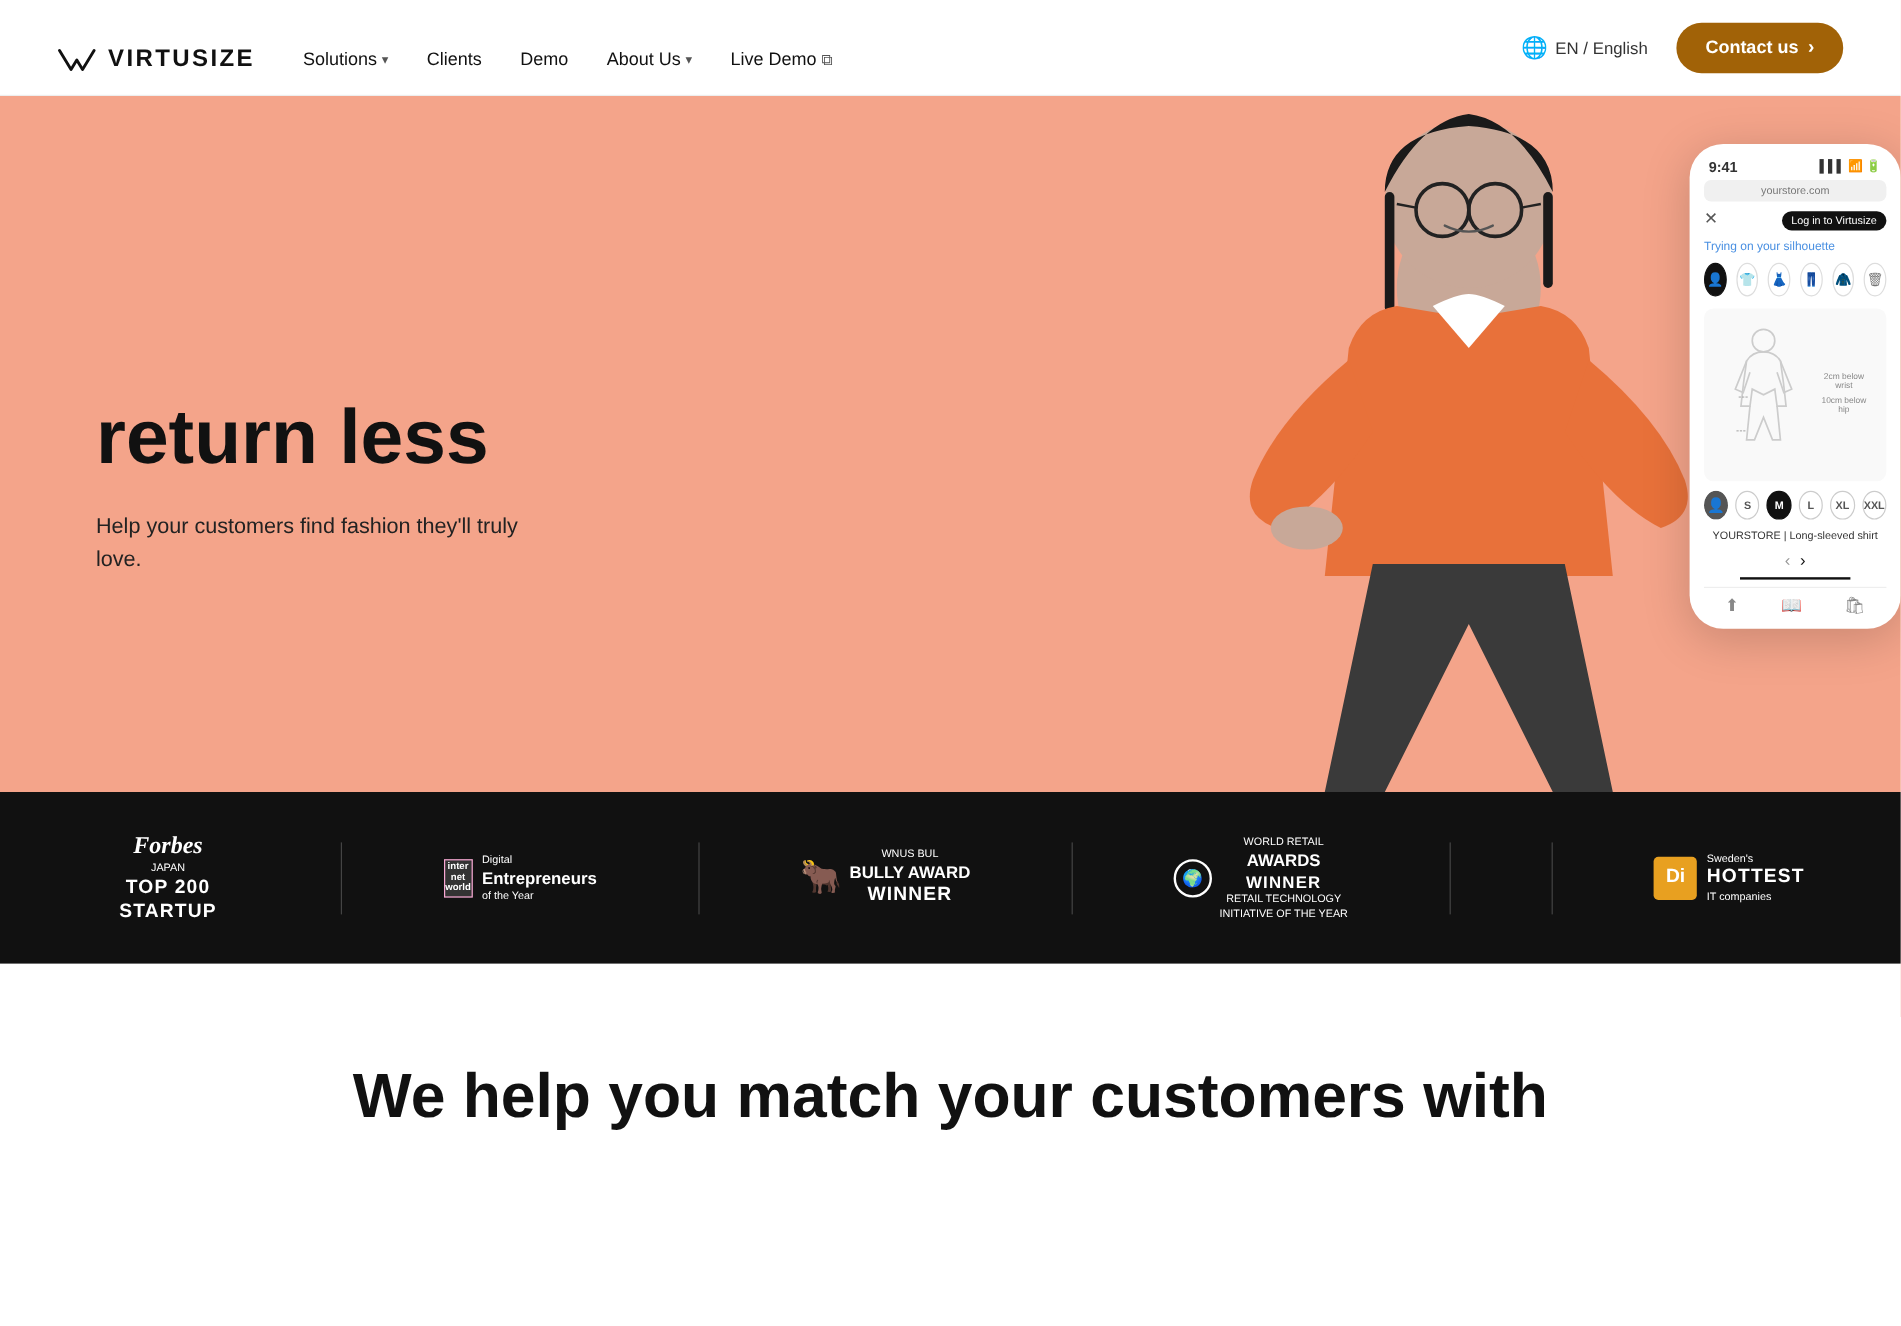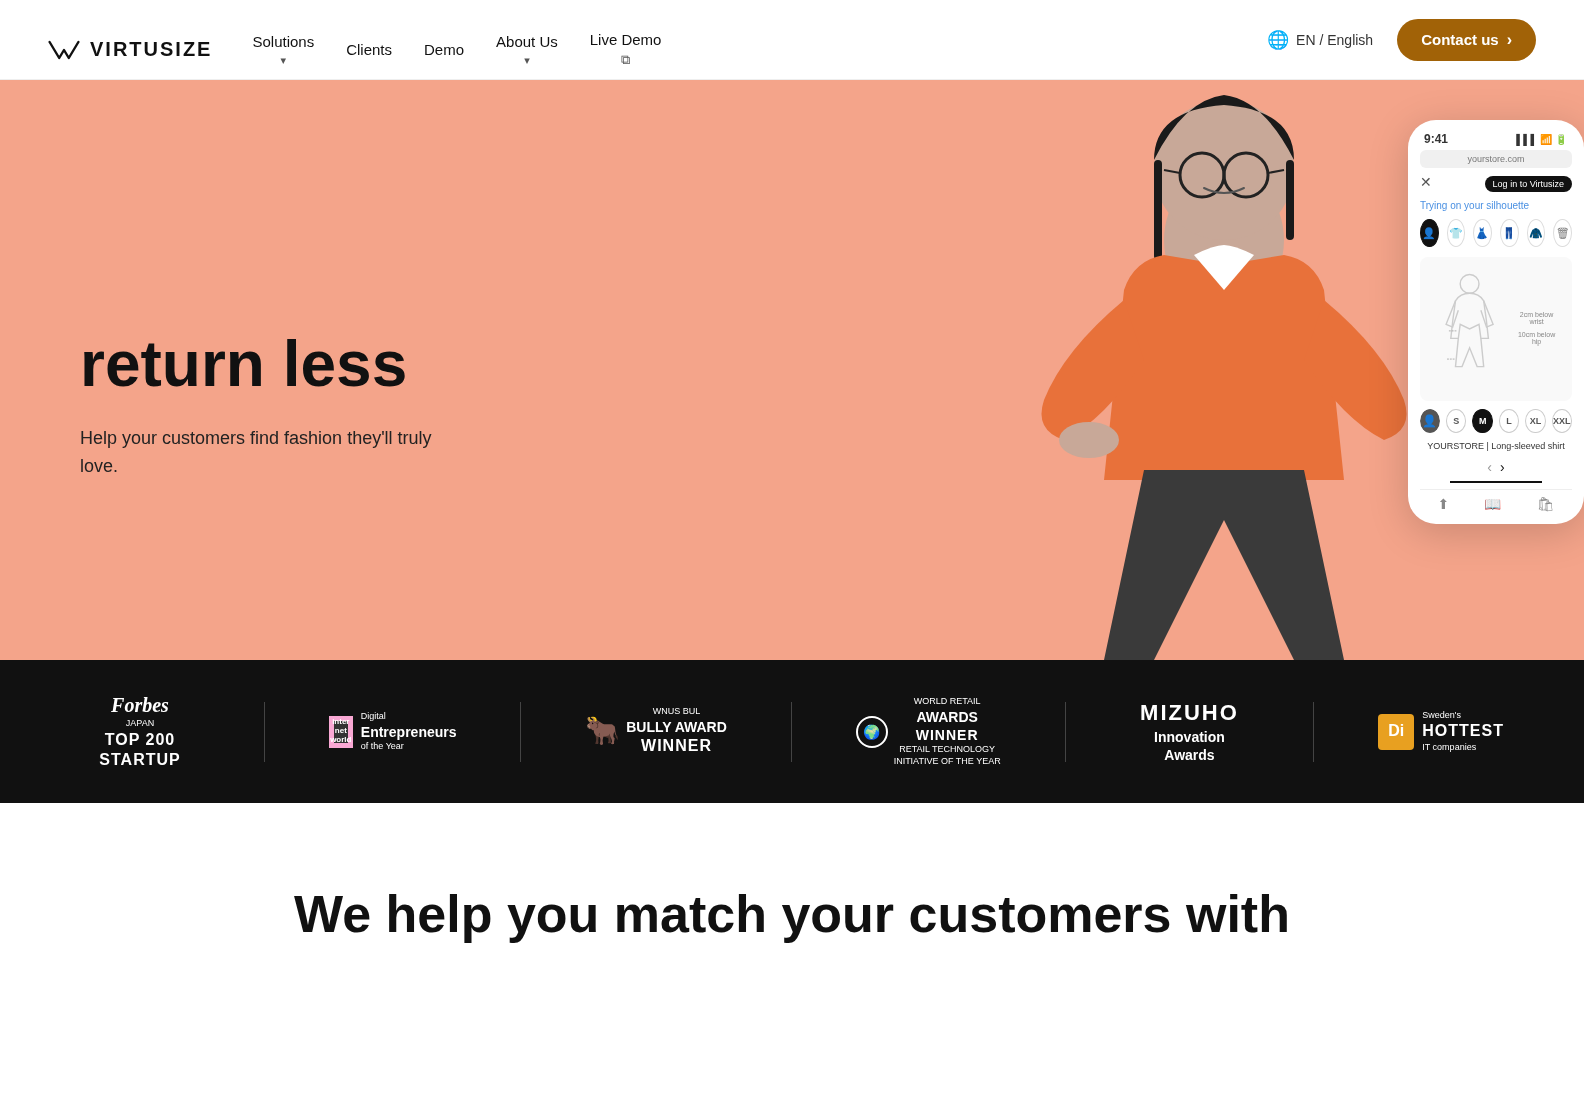--- a/index.html
+++ b/index.html
@@ -9,21 +9,21 @@
     .navbar {
       display: flex; align-items: center; justify-content: space-between;
       padding: 0 48px; height: 80px; background: #fff;
       border-bottom: 1px solid #eee; position: relative; z-index: 100;
     }
     .navbar-left { display: flex; align-items: center; gap: 40px; margin-top: 20px; }
     .logo { display: flex; align-items: center; gap: 10px; text-decoration: none; }
     .logo-icon { width: 32px; height: 24px; }
     .logo-text { font-size: 20px; font-weight: 700; letter-spacing: 2px; color: #111; }
     .nav-links { display: flex; align-items: center; gap: 32px; }
-    .nav-item { display: flex; align-items: center; gap: 4px; font-size: 15px; font-weight: 500; color: #111; cursor: pointer; text-decoration: none; white-space: nowrap; flex-direction: column; }
+    .nav-item { display: flex; align-items: center; gap: 4px; font-size: 15px; font-weight: 500; color: #111; cursor: pointer; text-decoration: none; white-space: nowrap; }
     .nav-arrow { font-size: 11px; color: #555; }
     .nav-external { font-size: 13px; color: #555; }
     .navbar-right { display: flex; align-items: center; gap: 24px; }
     .lang-selector { display: flex; align-items: center; gap: 6px; font-size: 14px; color: #333; cursor: pointer; }
     .lang-globe { font-size: 18px; color: #555; }
     .contact-btn {
       background: #a16207; color: #fff; border: none; border-radius: 50px;
       padding: 12px 24px; font-size: 15px; font-weight: 600; cursor: pointer;
       display: flex; align-items: center; gap: 8px;
     }
@@ -311,21 +311,21 @@
       <span class="small-text">JAPAN</span>
       <span class="big-text">TOP 200</span>
       <span class="big-text">STARTUP</span>
     </div>
   </div>
   <div class="award-divider"></div>
 
   <div class="award-item">
     <div class="award-logo">
       <div style="display:flex; align-items:center; gap:8px;">
-        <div style="width:24px; height:32px; background:#333; border:5px solid #f9a8d4; display:flex;align-items:center;justify-content:center; font-size:8px; color:#fff; line-height:1.1; text-align:center; padding:2px;">inter<br>net<br>world</div>
+        <div style="width:24px; height:32px; background:#333; border:1px solid #f9a8d4; display:flex;align-items:center;justify-content:center; font-size:8px; color:#fff; line-height:1.1; text-align:center; padding:2px;">inter<br>net<br>world</div>
         <div>
           <span class="small-text" style="text-align:left;">Digital</span>
           <span class="med-text" style="text-align:left;">Entrepreneurs</span>
           <span class="small-text" style="text-align:left;">of the Year</span>
         </div>
       </div>
     </div>
   </div>
   <div class="award-divider"></div>
 
@@ -352,27 +352,20 @@
           <span class="med-text">AWARDS</span>
           <span class="big-text" style="font-size:14px;">WINNER</span>
           <span class="small-text">RETAIL TECHNOLOGY</span>
           <span class="small-text">INITIATIVE OF THE YEAR</span>
         </div>
       </div>
     </div>
   </div>
   <div class="award-divider"></div>
 
-  <div class="award-item">
-    <div class="award-logo">
-      <span style="font-size:22px; font-weight:900; letter-spacing:2px;">MIZUHO</span>
-      <span class="med-text">Innovation</span>
-      <span class="med-text">Awards</span>
-    </div>
-  </div>
   <div class="award-divider"></div>
 
   <div class="award-item">
     <div class="award-logo">
       <div style="display:flex; align-items:center; gap:8px;">
         <div style="width:36px;height:36px;background:#e8a020;display:flex;align-items:center;justify-content:center;font-size:16px;font-weight:900;color:#fff;border-radius:4px;">Di</div>
         <div>
           <span class="small-text" style="text-align:left;">Sweden's</span>
           <span class="big-text" style="font-size:16px; text-align:left;">HOTTEST</span>
           <span class="small-text" style="text-align:left;">IT companies</span>

